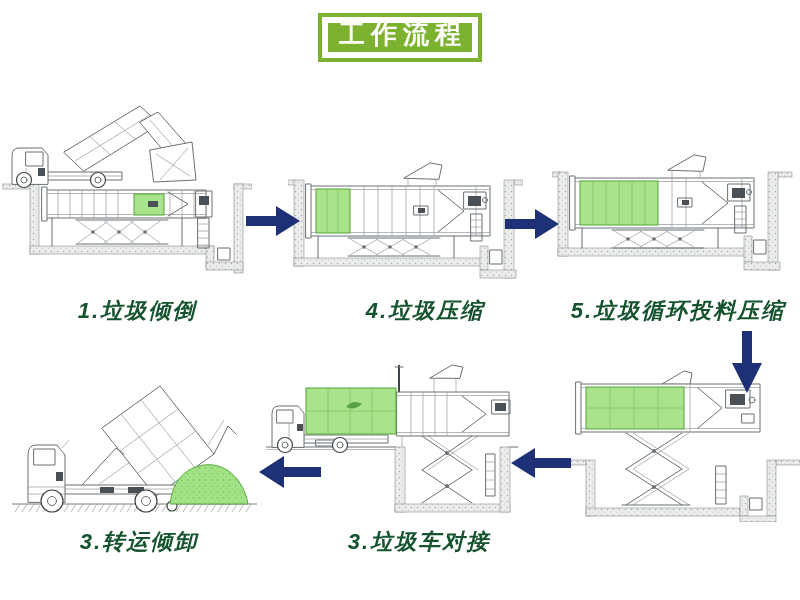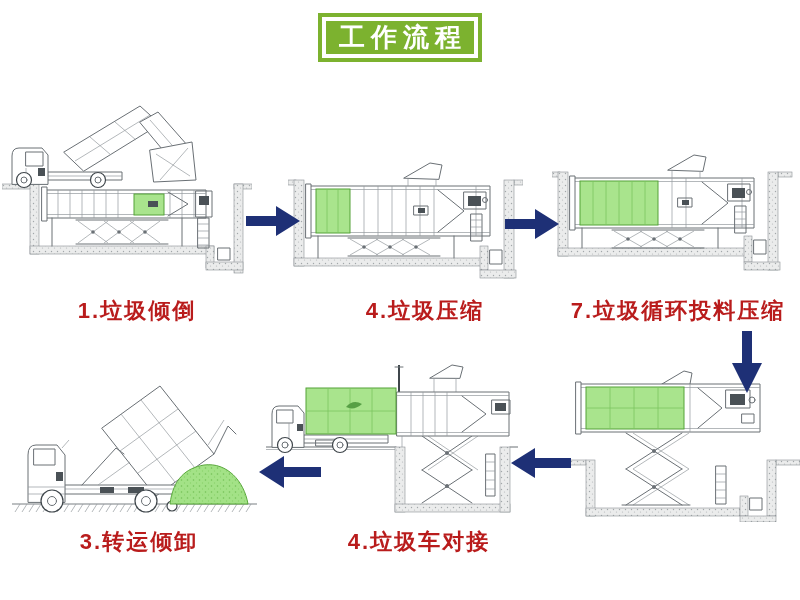--- a/index.html
+++ b/index.html
@@ -1,24 +1,24 @@
 <!DOCTYPE html>
 <html><head>
 <meta charset="utf-8">
 <style>
   html,body{margin:0;padding:0;background:#fff;}
   .stage{position:relative;width:800px;height:600px;background:#fff;overflow:hidden;
          font-family:"Liberation Sans",sans-serif;}
   
   .title-box{position:absolute;left:318px;top:13px;width:164px;height:49px;background:#7cb22f;}
-  .title-inner{position:absolute;inset:4px;border:4px solid #ffffff;display:flex;align-items:center;justify-content:center;}
+  .title-inner{position:absolute;inset:4px;border:6px solid #ffffff;display:flex;align-items:flex-end;justify-content:center;}
   .title-inner span{color:#fff;font-size:26px;font-weight:bold;letter-spacing:6px;padding-left:6px;white-space:nowrap;}
   
-  .step-label{position:absolute;transform:translateX(-50%);color:#b91c1c;font-size:22px;
-              font-weight:bold;letter-spacing:2px;white-space:nowrap;}
+  .step-label{position:absolute;transform:translateX(-50%);color:#14532d;font-size:22px;
+              font-weight:bold;letter-spacing:2px;white-space:nowrap;font-style:italic;}
   .panel{position:absolute;}
   .arrow{position:absolute;}
   .arrow polygon{fill:#1e3076;}
   
   .ln{fill:none;stroke:#6a7075;stroke-width:1;stroke-linejoin:round;stroke-linecap:round;}
   .lt{fill:none;stroke:#949a9e;stroke-width:0.7;}
   .wl{stroke:#8a9094;stroke-width:0.6;}
   .grn{fill:#a9e48d;stroke:#55a238;stroke-width:1;}
   .gl{stroke:#7cc45f;stroke-width:0.8;fill:none;}
   .dk{fill:#4a5156;stroke:none;}
@@ -457,17 +457,17 @@
   </svg>
   <svg class="arrow" style="left:511px;top:448px" width="60" height="30" viewBox="0 0 60 30">
     <polygon points="60,10 24,10 24,0 0,15 24,30 24,20 60,20"></polygon>
   </svg>
   <svg class="arrow" style="left:259px;top:456px" width="62" height="32" viewBox="0 0 62 32">
     <polygon points="62,11 25,11 25,0 0,16 25,32 25,21 62,21"></polygon>
   </svg>
 
   <div class="step-label" style="left:137px;top:296px">1.垃圾倾倒</div>
   <div class="step-label" style="left:425px;top:296px">4.垃圾压缩</div>
-  <div class="step-label" style="left:678px;top:296px">7.垃圾循环投料压缩</div>
-  <div class="step-label" style="left:419px;top:527px">4.垃圾车对接</div>
+  <div class="step-label" style="left:678px;top:296px">5.垃圾循环投料压缩</div>
+  <div class="step-label" style="left:419px;top:527px">3.垃圾车对接</div>
   <div class="step-label" style="left:139px;top:527px">3.转运倾卸</div>
 
 </div>
 
 </body></html>

